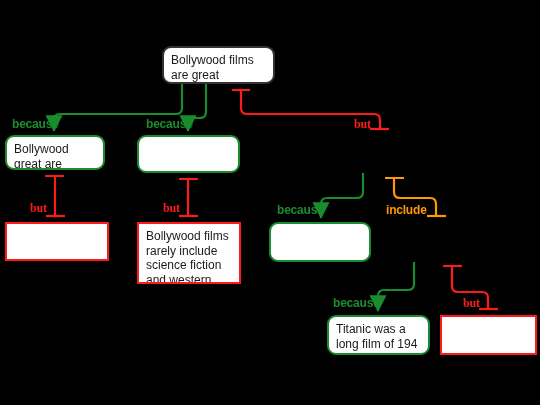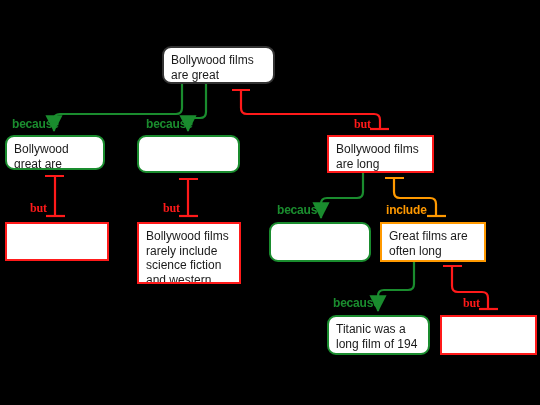--- a/index.html
+++ b/index.html
@@ -97,29 +97,27 @@
     <path d="M443,266 L462,266 M452,266 L452,286 Q452,292 458,292 L482,292 Q488,292 488,298 L488,309" fill="none" stroke="#ff1a1a" stroke-width="2.2"></path>
     <path d="M479,309 L498,309" stroke="#ff1a1a" stroke-width="2.2" fill="none"></path>
   </svg>
 
   <div class="node root" style="left:162px;top:46px;width:113px;height:38px;">Bollywood films are great</div>
 
   <div class="node support" style="left:5px;top:135px;width:100px;height:35px;">Bollywood great are entertaining</div>
 
   <div class="node support" style="left:137px;top:135px;width:103px;height:38px;"></div>
 
-  <div class="node objection" style="left:327px;top:135px;width:107px;height:38px;">Bollywood films are long</div>
 
   <div class="node objection" style="left:5px;top:222px;width:104px;height:39px;"></div>
 
   <div class="node objection" style="left:137px;top:222px;width:104px;height:62px;">Bollywood films rarely include science fiction and western genres</div>
 
   <div class="node support" style="left:269px;top:222px;width:102px;height:40px;"></div>
 
-  <div class="node rebuttal" style="left:380px;top:222px;width:106px;height:40px;">Great films are often long</div>
 
   <div class="node support" style="left:327px;top:315px;width:103px;height:40px;">Titanic was a long film of 194 minutes</div>
 
   <div class="node objection" style="left:440px;top:315px;width:97px;height:40px;"></div>
 
   <div class="edge-label because" style="left:12px;top:120px;">because</div>
   <div class="edge-label because" style="left:146px;top:120px;">because</div>
   <div class="edge-label but" style="left:354px;top:120px;">but</div>
   <div class="edge-label but" style="left:30px;top:204px;">but</div>
   <div class="edge-label but" style="left:163px;top:204px;">but</div>

